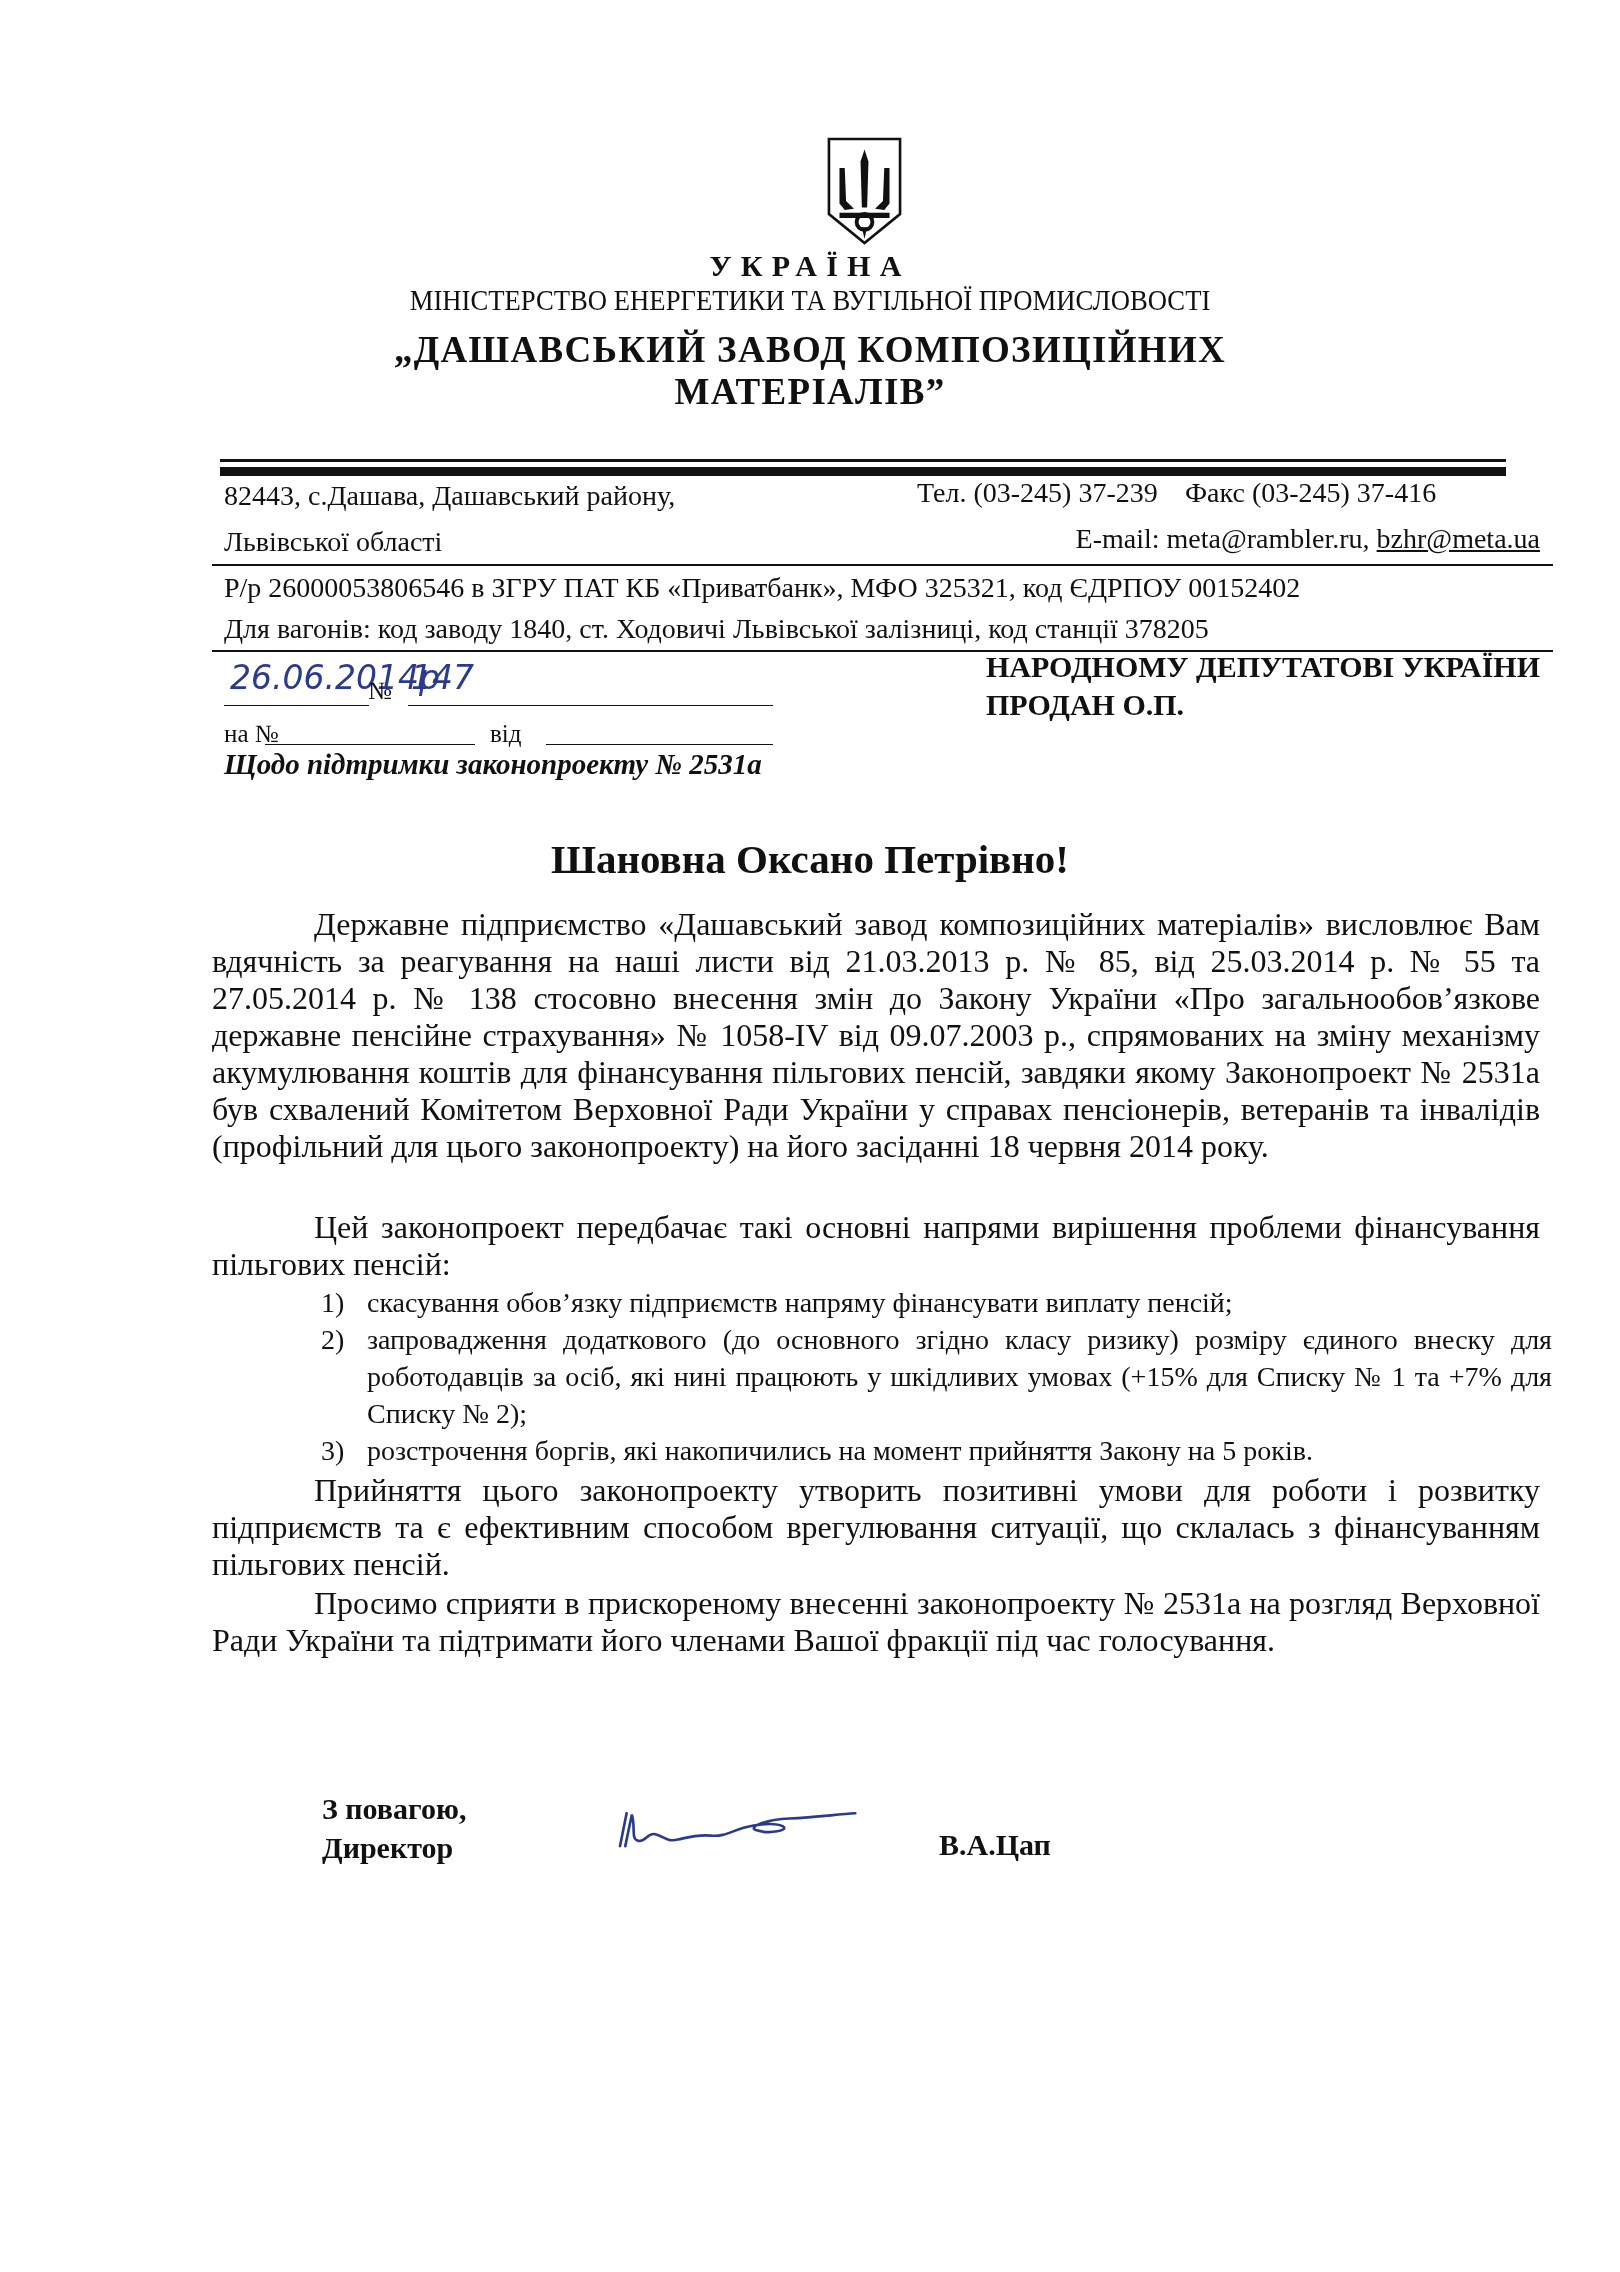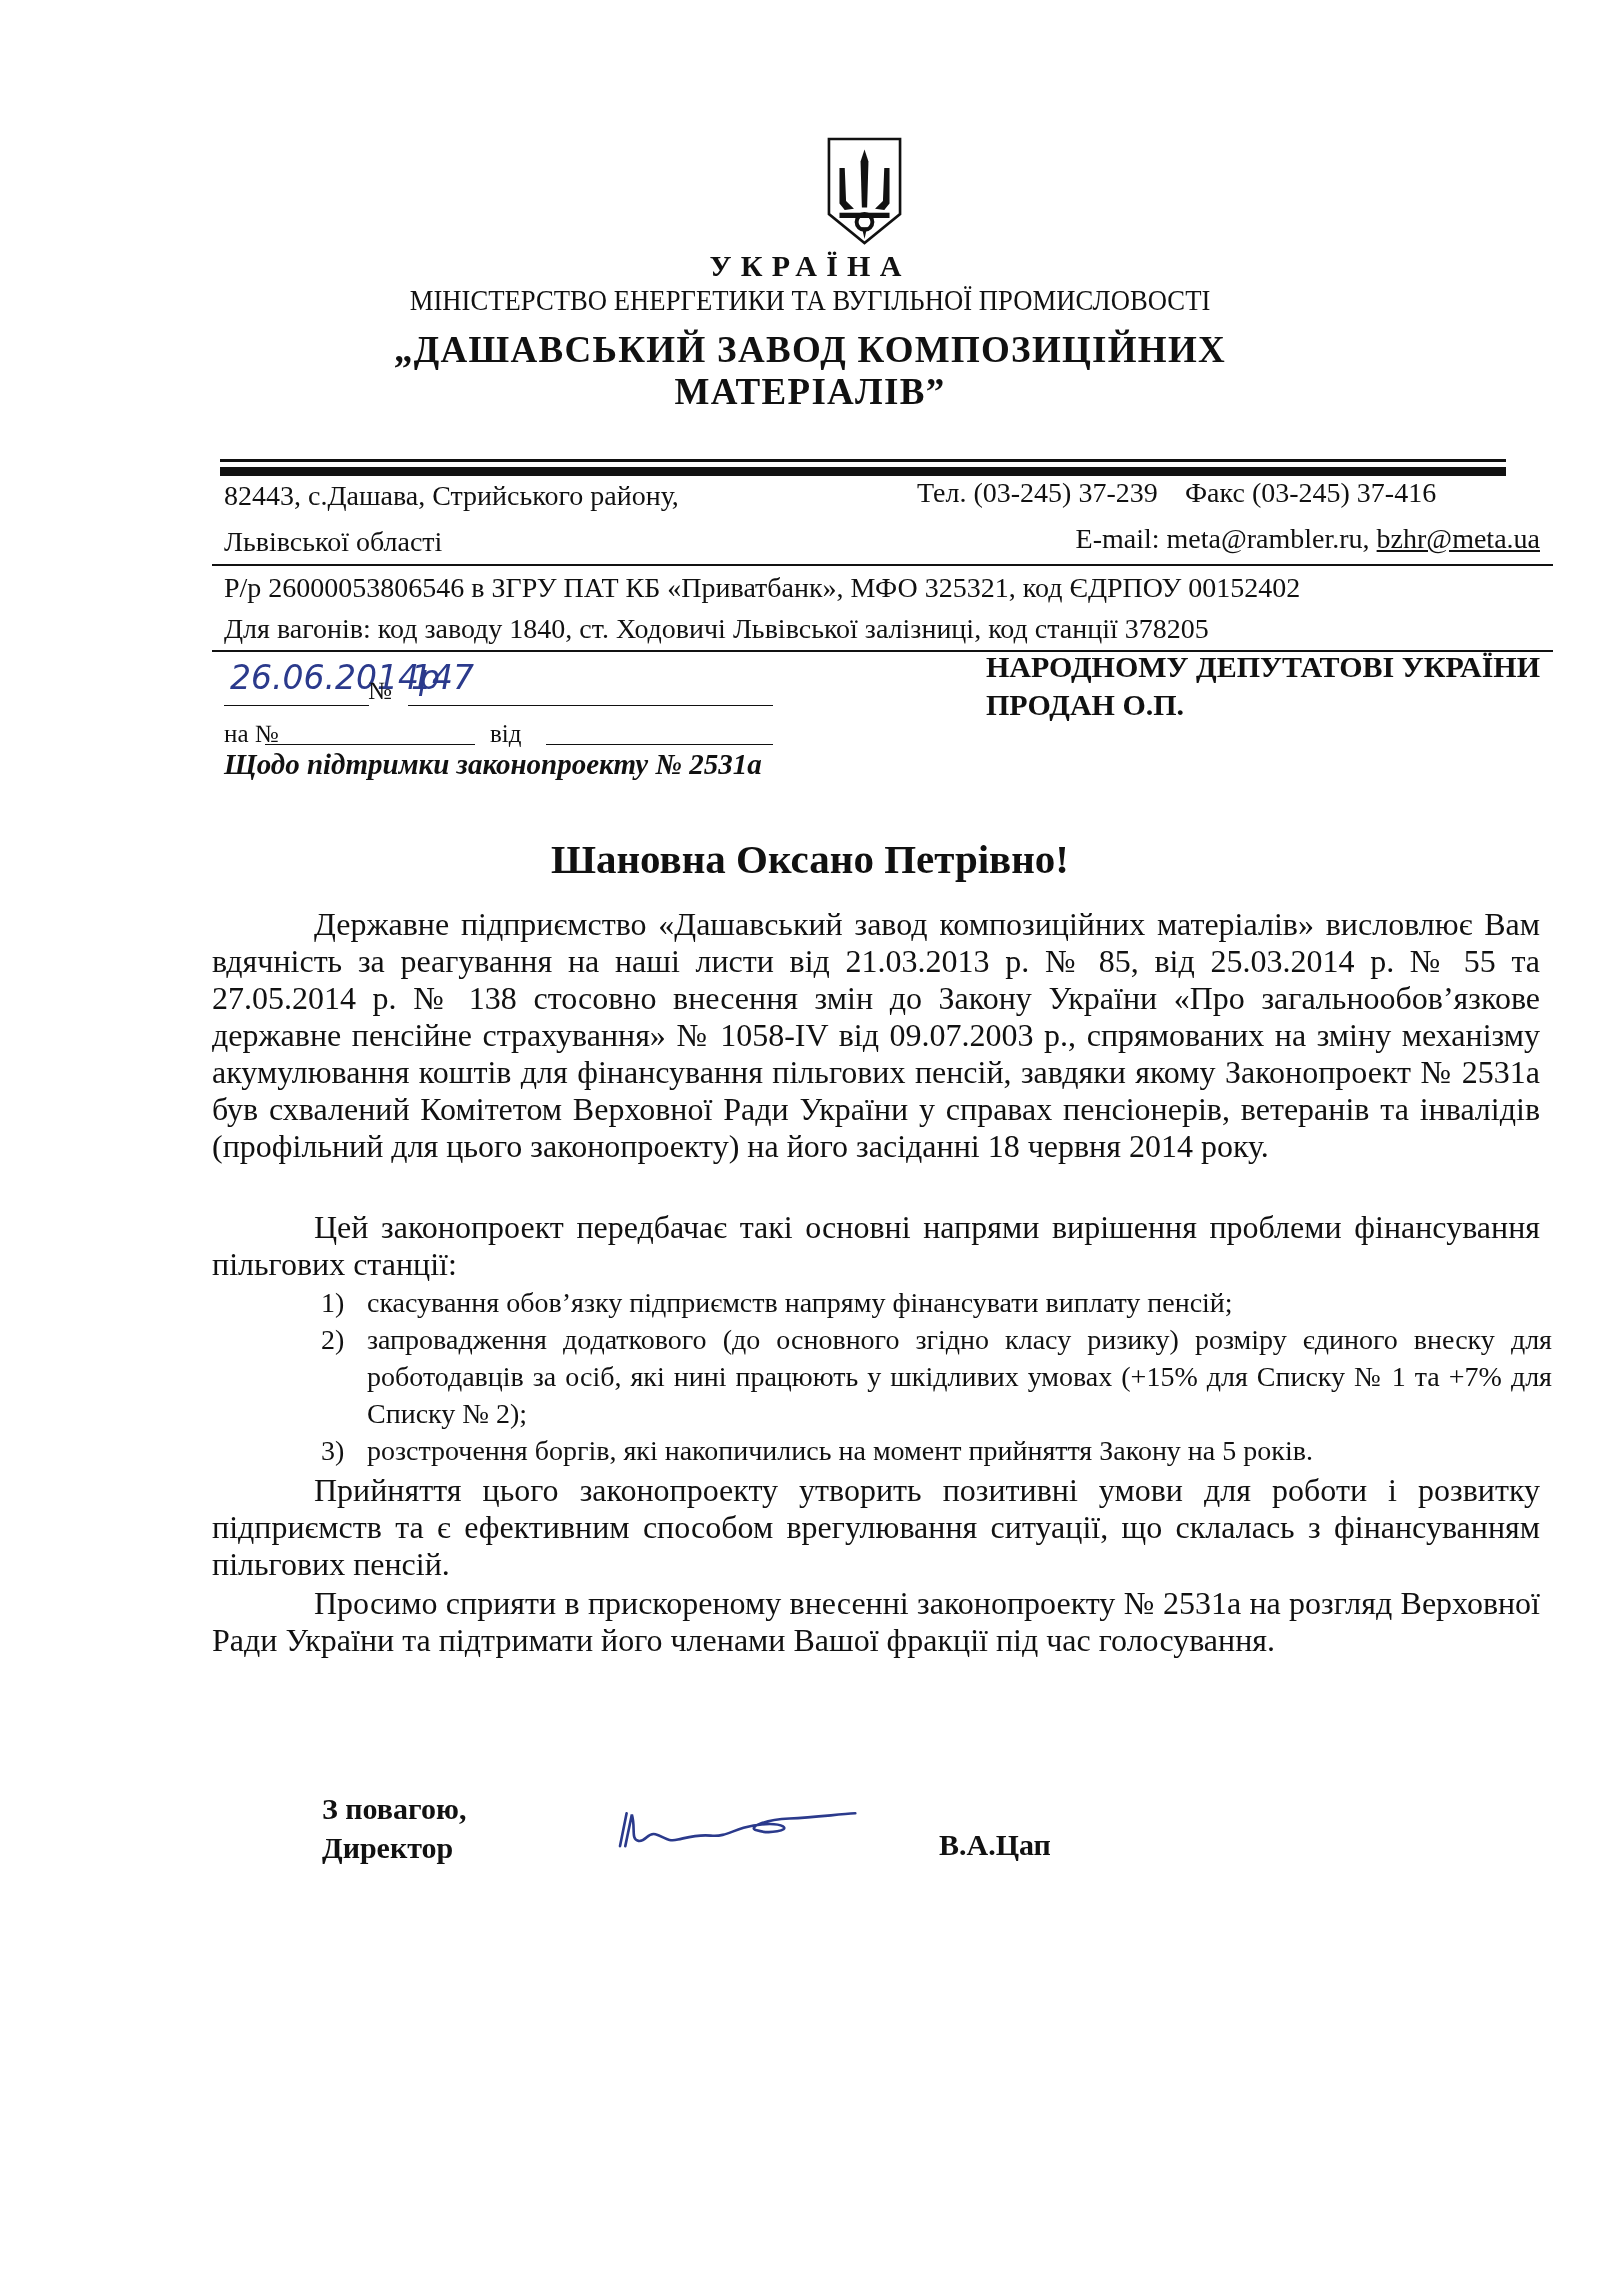--- a/index.html
+++ b/index.html
@@ -82,21 +82,21 @@
   <div class="country">УКРАЇНА</div>
   <div class="ministry">МІНІСТЕРСТВО ЕНЕРГЕТИКИ ТА ВУГІЛЬНОЇ ПРОМИСЛОВОСТІ</div>
   <div class="enterprise">
     <div>„ДАШАВСЬКИЙ ЗАВОД КОМПОЗИЦІЙНИХ</div>
     <div>МАТЕРІАЛІВ”</div>
   </div>
 
   <div class="rule-thin-top"></div>
   <div class="rule-thick"></div>
 
-  <div class="contact addr1">82443, с.Дашава, Стрийського району,</div>
+  <div class="contact addr1">82443, с.Дашава, Дашавський району,</div>
   <div class="contact addr2">Львівської області</div>
   <div class="contact tel">Тел. (03-245) 37-239</div>
   <div class="contact fax">Факс (03-245) 37-416</div>
   <div class="contact email">
     <span>E-mail: </span><span>meta@rambler.ru</span><span>, </span><span class="u">bzhr@meta.ua</span>
   </div>
 
   <div class="rule1"></div>
   <div class="bank">Р/р 26000053806546 в ЗГРУ ПАТ КБ «Приватбанк», МФО 325321, код ЄДРПОУ 00152402</div>
   <div class="wagon">Для вагонів: код заводу 1840, ст. Ходовичі Львівської залізниці, код станції 378205</div>
@@ -116,21 +116,21 @@
   <div class="subject">Щодо підтримки законопроекту № 2531а</div>
 
   <div class="recipient">
     <div>НАРОДНОМУ ДЕПУТАТОВІ УКРАЇНИ</div>
     <div>ПРОДАН О.П.</div>
   </div>
 
   <div class="salutation">Шановна Оксано Петрівно!</div>
 
   <div class="body p1 indent">Державне підприємство «Дашавський завод композиційних матеріалів» висловлює Вам вдячність за реагування на наші листи від 21.03.2013 р. № 85, від 25.03.2014 р.  № 55  та 27.05.2014 р. № 138 стосовно внесення змін до Закону України «Про загальнообов’язкове державне пенсійне страхування» № 1058-IV від 09.07.2003 р.,  спрямованих на зміну механізму акумулювання коштів для фінансування пільгових пенсій, завдяки якому Законопроект № 2531а був схвалений Комітетом Верховної Ради України у справах пенсіонерів, ветеранів та інвалідів (профільний для цього законопроекту) на його засіданні 18 червня 2014 року.</div>
-  <div class="body p2 indent">Цей законопроект передбачає такі основні напрями вирішення проблеми фінансування пільгових станції:</div>
+  <div class="body p2 indent">Цей законопроект передбачає такі основні напрями вирішення проблеми фінансування пільгових пенсій:</div>
 
   <div class="list l1">
     <div class="item">
       <span class="num">1)</span>
       <span>скасування обов’язку підприємств напряму фінансувати виплату пенсій;</span>
     </div>
     <div class="item">
       <span class="num">2)</span>
       <span>запровадження додаткового (до основного згідно класу ризику) розміру єдиного внеску для роботодавців за осіб, які нині працюють у шкідливих умовах (+15% для Списку № 1 та +7% для Списку № 2);</span>
     </div>

